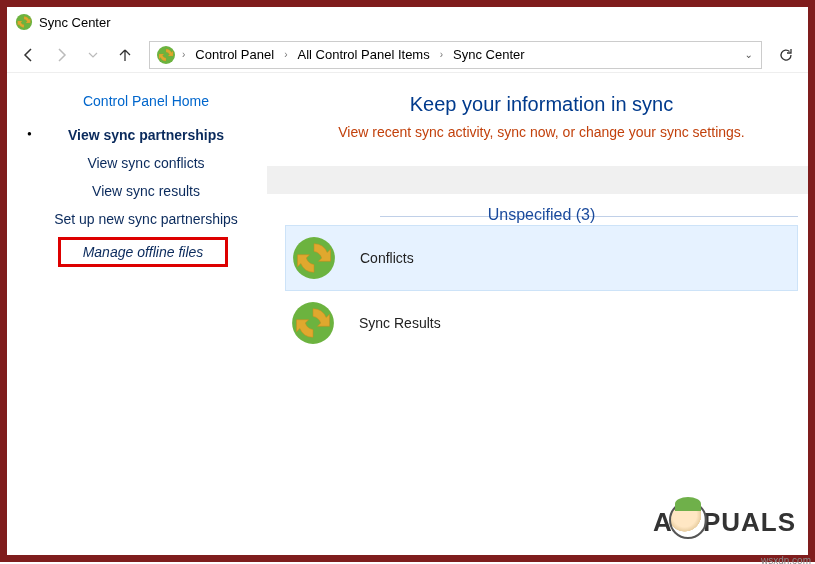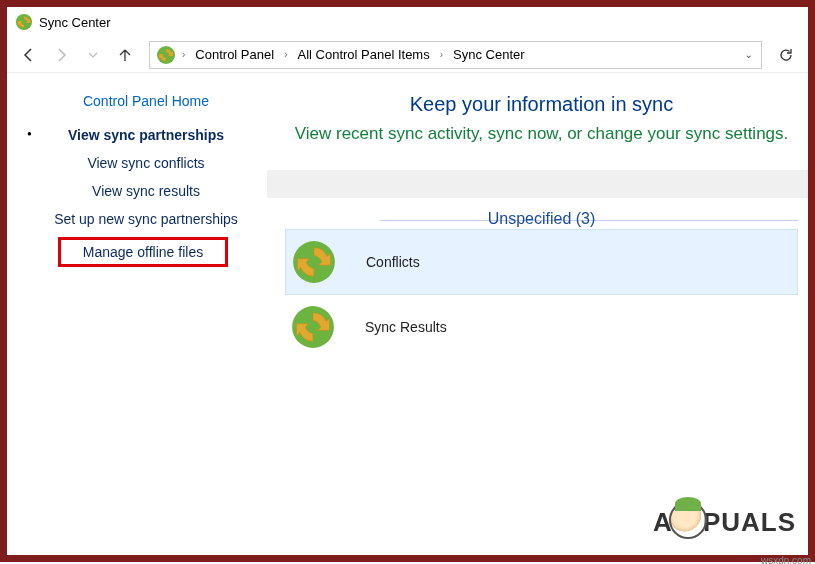--- a/index.html
+++ b/index.html
@@ -18,28 +18,28 @@
     .addr-spacer { flex: 1; }
     .addr-drop { color: #555; padding: 0 4px; font-size: 10px;}
     .refresh { width: 28px; height:28px;display:flex;align-items:center;justify-content:center; margin-left:6px; color:#333;}
     .content { display: flex; height: calc(100% - 66px); text-align: center; }
     .sidebar { width: 260px; padding: 20px 16px; }
     .cp-home { color: #0066cc; font-size: 14px; margin-bottom: 18px; margin-left: 18px; cursor: pointer; }
     .nav-list { list-style: none; }
     .nav-item { font-size: 14px; color: #0a2a5c; margin-bottom: 12px; margin-left: 18px; position: relative; cursor:pointer;}
     .nav-item.active { font-weight: bold; }
     .nav-item.active::before { content: "●"; position: absolute; left: -14px; top: 2px; font-size: 8px; color: #000; }
-    .highlight-box { border: 3px solid #d00; padding: 4px 22px; margin-top: -2px; margin-left: -2px; display: inline-block; }
+    .highlight-box { border: 3px solid #d00; padding: 4px 22px; margin-top: -2px; margin-left: -2px; display: inline-block; font-style: italic; }
     .main { flex: 1; padding: 20px 10px 0 18px; position:relative;}
     .heading { color: #003a8c; font-size: 20px; font-weight: normal; margin-bottom: 8px; }
-    .subheading { font-size: 17px; color: #15803d; margin-bottom: 26px; }
+    .subheading { font-size: 14px; color: #c2410c; margin-bottom: 26px; }
     .section-band { background: #f0f0f0; height: 28px; margin: 0 -10px 0 -18px; }
     .group-label { color: #1a4a9c; font-size: 16px; margin-top: 12px; margin-bottom: 6px; }
     .group-line { border-top: 1px solid #c0d0e8; margin-top: -14px; margin-left: 95px; margin-bottom:8px;}
-    .item-row { display: flex; align-items: center; padding: 10px 6px; gap: 30px; cursor:pointer;}
+    .item-row { display: flex; align-items: center; padding: 10px 6px; gap: 24px; cursor:pointer;}
     .item-row.selected { background: #e6f2ff; border: 1px solid #cde3f8; }
     .item-icon { width: 44px; height: 44px; }
     .item-label { font-size: 14px; color: #222; }
     .watermark { position: absolute; right: 12px; bottom: 12px; font-size: 26px; font-weight: bold; color: #333; font-family: Arial, sans-serif; letter-spacing: 1px; display:flex;align-items:center;}
     .wm-head { width: 38px; height: 38px; border-radius: 50%; background: radial-gradient(circle at 40% 35%, #ffe7c4 40%, #e8cda0 55%, transparent 56%); border: 2px solid #555; margin: 0 -4px 4px -4px; position:relative;}
     .wm-head::before{content:"";position:absolute;top:-6px;left:4px;right:4px;height:14px;background:#6fb04a;border-radius:50% 50% 0 0;}
     .footer-note{position:absolute;right:4px;bottom:-2px;font-size:10px;color:#888;}
     .sync-svg circle{fill:#6cb33f;}
     .sync-svg path.arrow{fill:#e0a82e; stroke:#c78b1e; stroke-width:0.5;}
     .nav-svg{width:16px;height:16px;}

